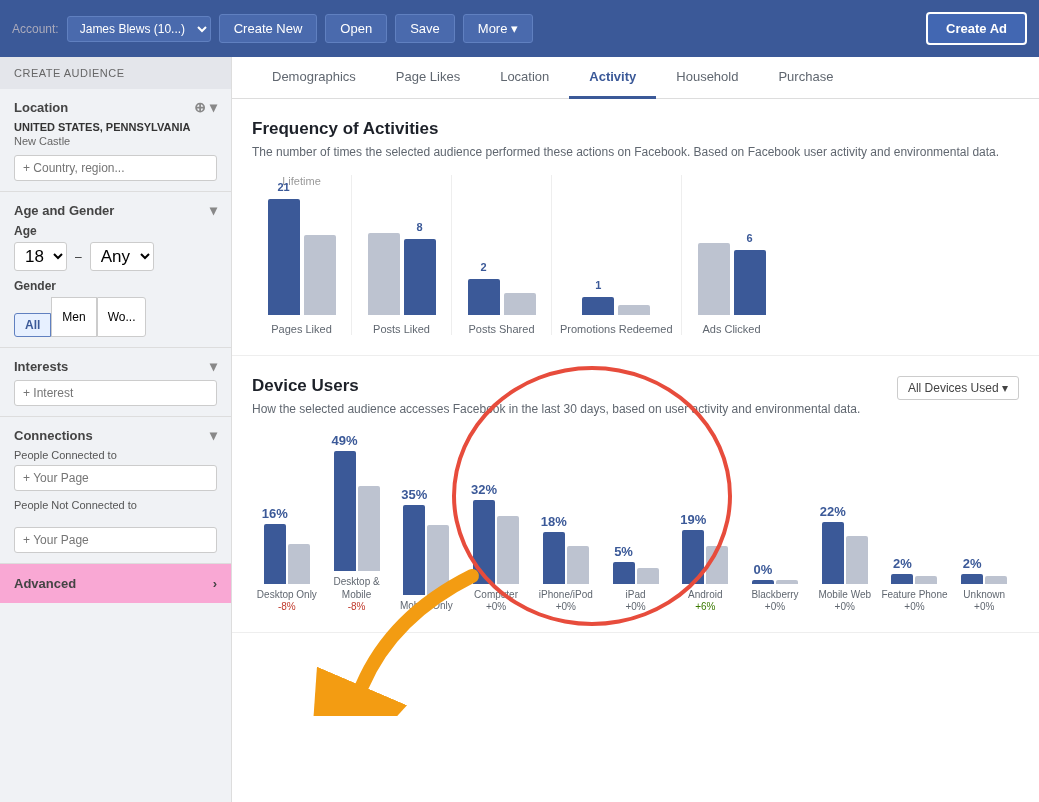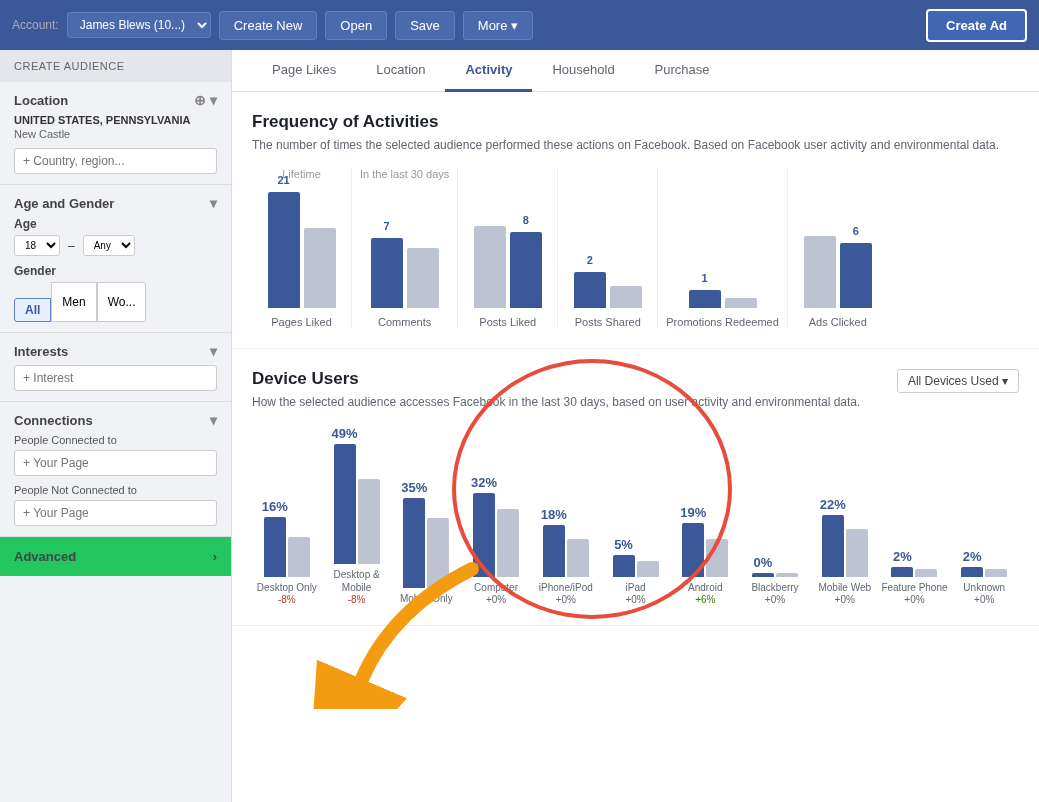--- a/index.html
+++ b/index.html
@@ -1,21 +1,21 @@
 <!DOCTYPE html>
 <html><head>
   <meta charset="utf-8">
   <style>
     * { box-sizing: border-box; margin: 0; padding: 0; }
     body { font-family: Arial, Helvetica, sans-serif; font-size: 13px; background: #e9ebee; color: #333; }
 
     
     .top-bar {
       background: #3b5998;
-      height: 50px;
+      height: 57px;
       display: flex;
       align-items: center;
       padding: 0 12px;
       gap: 8px;
     }
     .account-label { color: #aab; font-size: 12px; }
     .account-select {
       background: #4a6aad;
       border: 1px solid #6080c0;
       color: #fff;
@@ -101,21 +101,21 @@
       gap: 8px;
       align-items: center;
       margin-bottom: 8px;
       font-size: 12px;
     }
     .age-label, .gender-label { font-weight: bold; color: #444; font-size: 12px; margin-bottom: 4px; }
     .age-select, .gender-select {
       border: 1px solid #ccc;
       border-radius: 3px;
       padding: 3px 6px;
-      font-size: 10px;
+      font-size: 17px;
       background: #fff;
       cursor: pointer;
     }
     .gender-btns { display: flex; gap: 0; }
     .gender-btn {
       border: 1px solid #ccc;
       background: #fff;
       padding: 4px 10px;
       font-size: 12px;
       cursor: pointer;
@@ -124,21 +124,21 @@
     .gender-btn:first-child { border-radius: 3px 0 0 3px; }
     .gender-btn:last-child { border-radius: 0 3px 3px 0; }
     .advanced-row {
       display: flex;
       justify-content: space-between;
       align-items: center;
       padding: 12px 14px;
       font-size: 13px;
       font-weight: bold;
       color: #444;
-      background: #22c55e;
+      background: #f9a8d4;
       cursor: pointer;
     }
 
     
     .content-area {
       flex: 1;
       overflow-y: auto;
       background: #fff;
       padding: 0;
     }
@@ -396,34 +396,35 @@
       <input class="add-input" type="text" placeholder="+ Interest" style="">
     </div>
 
     <div class="sidebar-section">
       <div class="sidebar-section-header">
         <span>Connections</span>
         <span class="icons">▾</span>
       </div>
       <div style="font-size:11px;color:#555;margin-bottom:4px;">People Connected to</div>
       <input class="add-input" type="text" placeholder="+ Your Page" style="">
-      <div style="font-size:11px;color:#555;margin:8px 0 4px;">People Not Connected to</div>
+      <div style="font-size:11px;color:#555;margin:8px 0 16px;">People Not Connected to</div>
       <input class="add-input" type="text" placeholder="+ Your Page" style="">
     </div>
 
     <div class="advanced-row">
       <span>Advanced</span>
       <span>›</span>
     </div>
   </div>
 
   <div class="content-area">
 
 
     <div class="tabs-bar">
+      <div class="tab">Demographics</div>
       <div class="tab">Page Likes</div>
       <div class="tab">Location</div>
       <div class="tab active">Activity</div>
       <div class="tab">Household</div>
       <div class="tab">Purchase</div>
     </div>
 
     <div class="section">
       <div class="section-title">Frequency of Activities</div>
       <div class="section-desc">The number of times the selected audience performed these actions on Facebook. Based on Facebook user activity and environmental data.</div>
@@ -434,30 +435,20 @@
           <div class="chart-period">Lifetime</div>
           <div class="bars-container">
             <div class="bar bar-blue" style="height:116px;">
               <span class="bar-value">21</span>
             </div>
             <div class="bar bar-gray" style="height:80px;"></div>
           </div>
           <div class="chart-label">Pages Liked</div>
         </div>
 
-        <div class="chart-group">
-          <div class="chart-period">In the last 30 days</div>
-          <div class="bars-container">
-            <div class="bar bar-blue" style="height:70px;">
-              <span class="bar-value">7</span>
-            </div>
-            <div class="bar bar-gray" style="height:60px;"></div>
-          </div>
-          <div class="chart-label">Comments</div>
-        </div>
 
         <div class="chart-group">
           <div class="chart-period" style="visibility:hidden;">x</div>
           <div class="bars-container">
             <div class="bar bar-gray" style="height:82px;"></div>
             <div class="bar bar-blue" style="height:76px;">
               <span class="bar-value">8</span>
             </div>
           </div>
           <div class="chart-label">Posts Liked</div>

